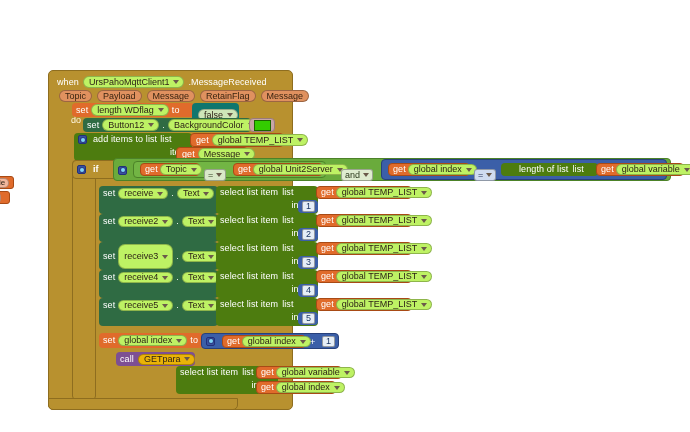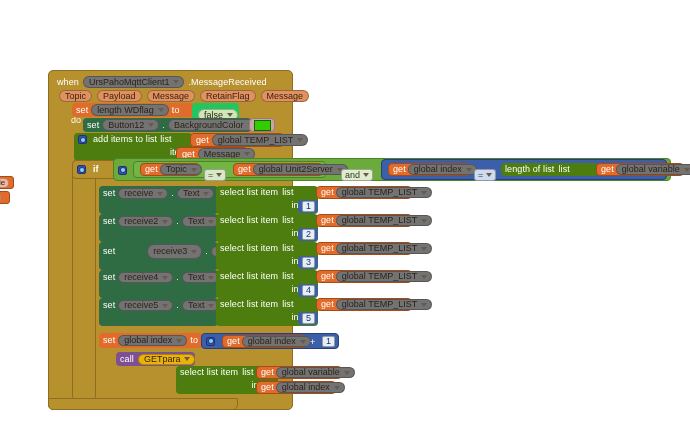--- a/index.html
+++ b/index.html
@@ -27,21 +27,21 @@
     display: flex;
     align-items: center;
   }
   .lbl { color:#fff; font-size:9px; letter-spacing:.1px; }
 
   
   .field {
     display: inline-flex;
     align-items: center;
     gap: 3px;
-    background: #737373;
+    background: #bef264;
     color: #2d2216;
     border: 1px solid rgba(0,0,0,.25);
     border-radius: 7px;
     padding: 1px 4px 1px 5px;
     font-size: 9px;
     height: 12px;
   }
   .field.pale { background:#f2b79c; }
   .field.green { background:#cfe6b8; }
   .field.lilac { background:#eab308; }
@@ -160,21 +160,21 @@
   <div class="blk c-set" style="left:72px; top:103px; width:122px; height:14px;">
     <div class="row">
       <span class="lbl">set</span>
       <span class="field">
         <span>length WDflag</span>
         <span class="caret"></span>
       </span>
       <span class="lbl">to</span>
     </div>
   </div>
-  <div class="blk c-logic" style="left:192px; top:103px; width:47px; height:24px; background:#22c55e;">
+  <div class="blk c-logic" style="left:192px; top:103px; width:47px; height:24px; background:#0f766e;">
     <div class="row" style="padding-left:6px;">
       <span class="field green">
         <span>false</span>
         <span class="caret"></span>
       </span>
     </div>
   </div>
 
   <div class="blk c-prop" style="left:83px; top:118px; width:168px; height:14px;">
     <div class="row">
@@ -281,21 +281,21 @@
       </span>
     </div>
   </div>
   <div style="position:absolute; left:474px; top:164px;">
     <span class="eqfield" style="background:#cfdcf0; color:#1d2b52;">
       <span>=</span>
       <span class="caret"></span>
     </span>
   </div>
   <div class="blk c-list" style="left:501px; top:163px; width:97px; height:13px;">
-    <div class="row" style="padding-left:4px; gap:4px;">
+    <div class="row" style="padding-left:18px; gap:4px;">
       <span class="lbl">length of list</span>
       <span class="lbl">list</span>
     </div>
   </div>
   <div class="blk c-var" style="left:596px; top:163px; width:88px; height:13px;">
     <div class="row" style="padding-left:4px; gap:2px;">
       <span class="lbl">get</span>
       <span class="field" style="height:11px;">
         <span>global variable</span>
         <span class="caret"></span>
@@ -373,21 +373,21 @@
   </div>
   <div class="blk c-math" style="left:298px; top:228px; width:20px; height:13px;">
     <div class="row" style="padding-left:4px;">
       <span class="numfield">2</span>
     </div>
   </div>
 
   <div class="blk c-prop" style="left:99px; top:242px; width:119px; height:28px; align-items:flex-start;">
     <div style="display:flex;align-items:center;gap:3px;padding:2px 4px;">
       <span class="lbl">set</span>
-      <span class="field" style="height:15px;margin-left:29px;">
+      <span class="field" style="height:25px;">
         <span>receive3</span>
         <span class="caret"></span>
       </span>
       <span class="lbl">.</span>
       <span class="field" style="height:11px;">
         <span>Text</span>
         <span class="caret"></span>
       </span>
       <span class="lbl">to</span>
     </div>

